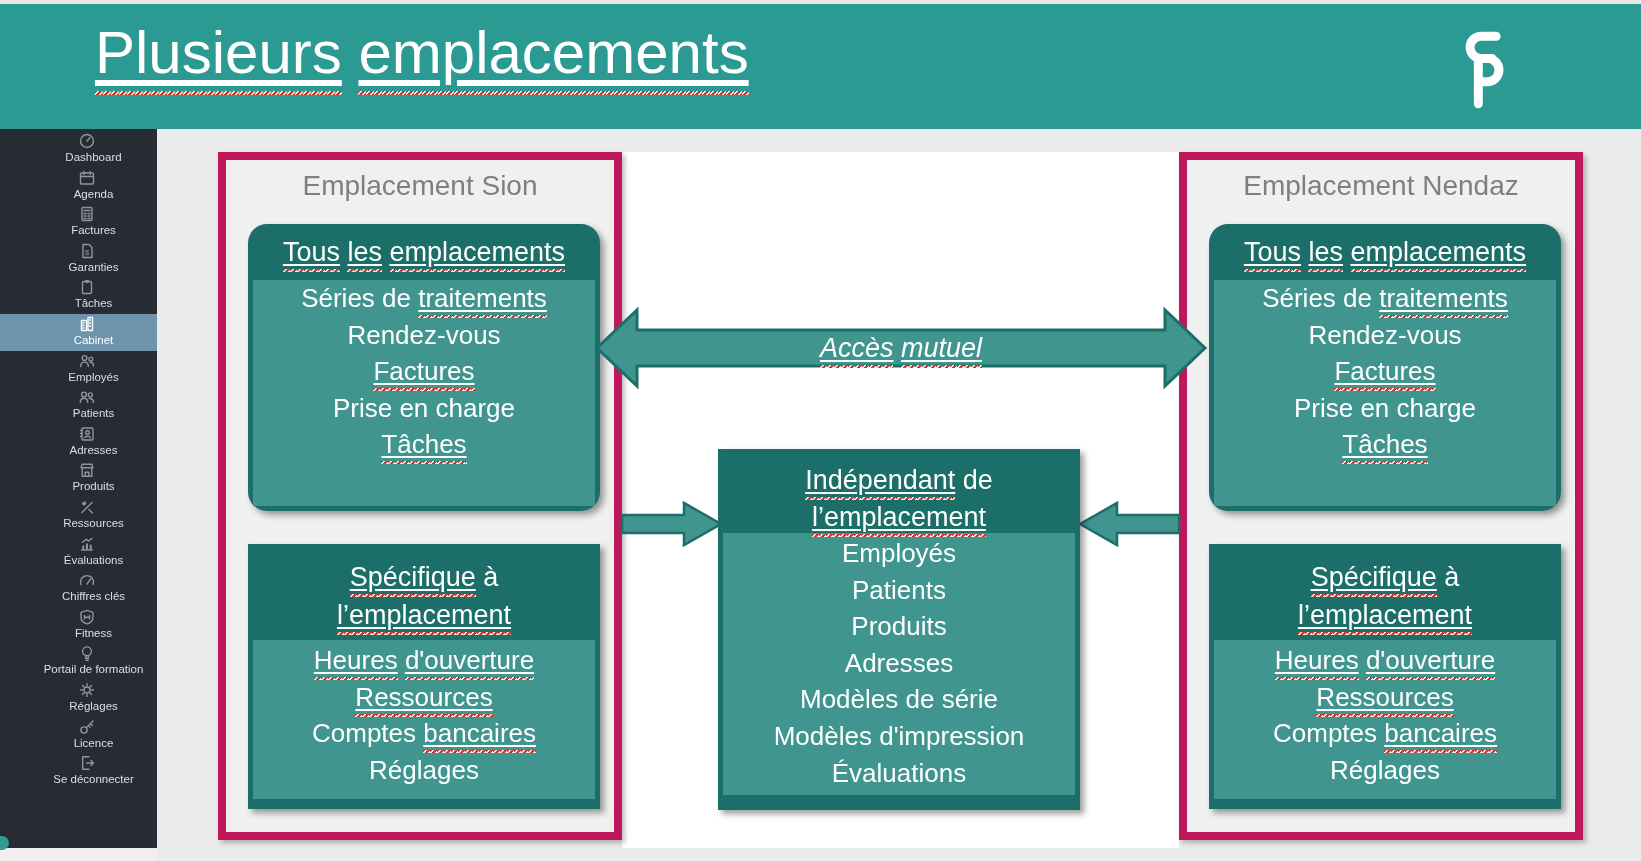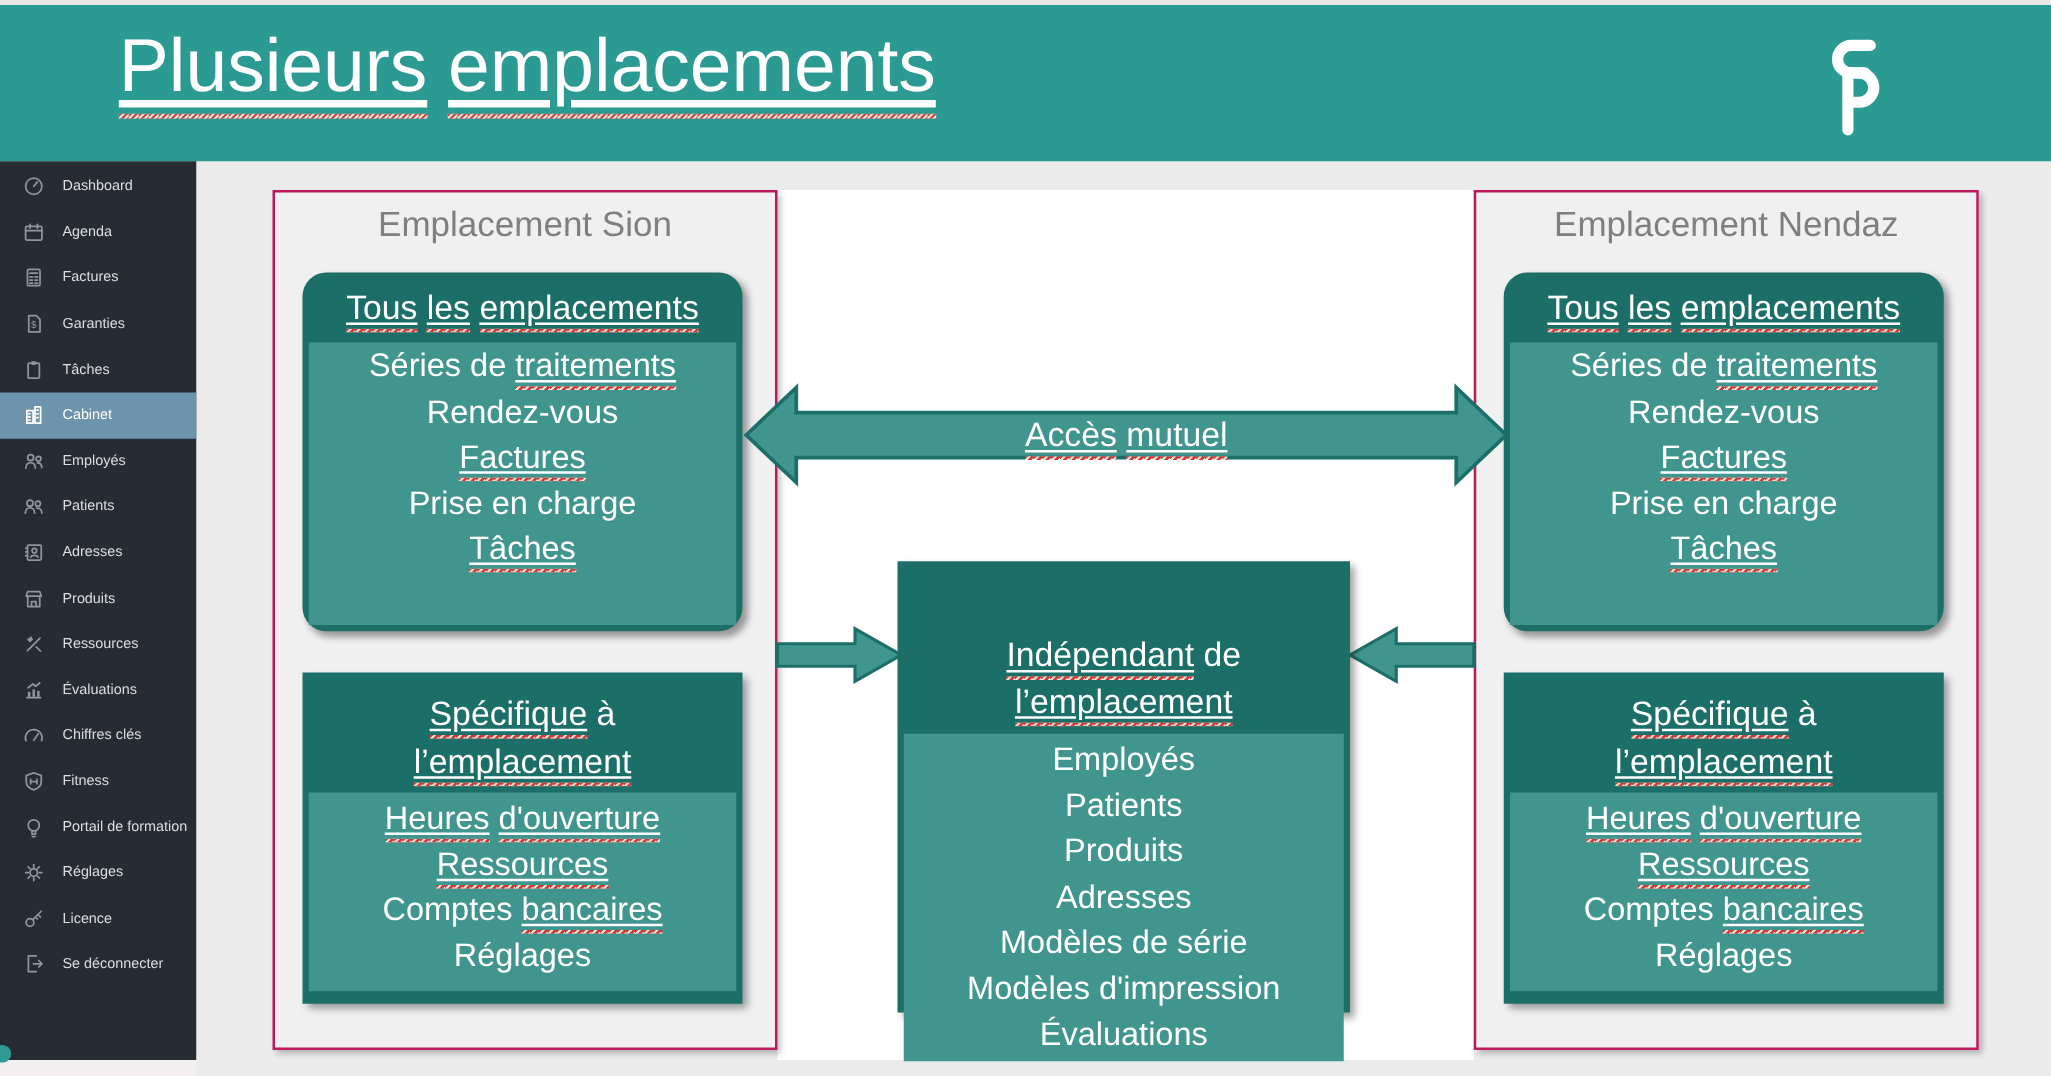--- a/index.html
+++ b/index.html
@@ -7,34 +7,34 @@
   .page{position:relative;width:1641px;height:861px;background:#ebebeb;overflow:hidden;}
 
   
   .top-strip{position:absolute;left:0;top:0;width:100%;height:4px;background:#e9e7e7;}
   .banner{position:absolute;left:0;top:4px;width:100%;height:125px;background:#2a9a93;}
   .title{position:absolute;left:95px;top:14px;margin:0;font-size:60px;font-weight:300;color:#ffffff;letter-spacing:0;white-space:nowrap;}
   .logo{position:absolute;left:1448px;top:18px;}
 
   
   .sidebar{position:absolute;left:0;top:129px;width:157px;height:719px;background:#272c34;padding-top:2px;box-sizing:border-box;}
-  .side-item{height:36.6px;display:flex;align-items:center;padding-left:17px;cursor:default;}
+  .side-item{height:36.6px;display:flex;align-items:center;padding-left:17px;cursor:default;flex-direction:column;}
   .side-item .icon{width:20px;height:18px;display:flex;align-items:center;justify-content:center;color:#8e959d;flex:0 0 20px;}
   .side-item .label{margin-left:13px;font-size:11.5px;color:#dcdfe2;white-space:nowrap;}
   .side-item.active{background:#6e93ac;}
   .side-item.active .icon{color:#ffffff;}
   .side-item.active .label{color:#ffffff;}
   .side-bottom{position:absolute;left:0;top:848px;width:157px;height:13px;background:#f1efef;}
   .scroll-nub{position:absolute;left:0;top:836px;width:9px;height:14px;background:#2f9a94;border-radius:0 7px 7px 0;}
 
   
   .white-band{position:absolute;left:622px;top:152px;width:557px;height:696px;background:#ffffff;}
 
   
-  .panel{position:absolute;top:152px;width:404px;height:688px;background:#f1f0f0;border:2px solid #be185d;box-sizing:border-box;box-shadow:3px 3px 5px rgba(0,0,0,.25);}
+  .panel{position:absolute;top:152px;width:404px;height:688px;background:#f1f0f0;border:8px solid #be185d;box-sizing:border-box;box-shadow:3px 3px 5px rgba(0,0,0,.25);}
   .panel-left{left:218px;}
   .panel-right{left:1179px;}
   .panel-title{position:absolute;left:0;top:10px;width:100%;text-align:center;font-size:28px;color:#7f7f7f;}
 
   
   .tbox{position:absolute;left:22px;width:352px;background:#1b6f68;padding:0 5px 5px;box-sizing:border-box;box-shadow:4px 4px 6px rgba(40,40,40,.45);}
   .tbox-top{top:64px;height:287px;border-radius:19px;}
   .tbox-bottom{top:384px;height:265px;}
   .box-head{color:#fff;text-align:center;font-size:27px;}
   .tbox-top .box-head{height:56px;}
@@ -42,28 +42,28 @@
   .tbox-bottom .box-head{height:96px;padding-top:0;}
   .tbox-bottom .box-head .row{height:38px;line-height:38px;font-size:27px;}
   .tbox-bottom .box-head .row:first-child{padding-top:14px;}
   .box-body{background:#40968f;color:#fff;text-align:center;overflow:visible;}
   .tbox-top .box-body{height:226px;}
   .tbox-bottom .box-body{height:159px;padding-top:2px;box-sizing:border-box;}
   .box-body .row{height:36.6px;line-height:36.6px;font-size:26px;white-space:nowrap;}
 
   
   .center-box{position:absolute;left:718px;top:449px;width:362px;height:361px;background:#1b6f68;padding:0 5px 5px;box-sizing:border-box;box-shadow:4px 4px 6px rgba(40,40,40,.45);}
-  .center-box .box-head{height:94px;margin-top:44px;}
+  .center-box .box-head{height:84px;}
   .center-box .box-head .row{height:37px;line-height:37px;}
   .center-box .box-head .row:first-child{padding-top:13px;}
   .center-box .box-body{height:262px;padding-top:2px;box-sizing:border-box;}
 
   
   .arrow-svg{position:absolute;}
-  .mutual-label{position:absolute;left:591px;top:306px;width:620px;height:84px;line-height:84px;text-align:center;color:#fff;font-size:27px;}
+  .mutual-label{position:absolute;left:591px;top:306px;width:620px;height:84px;line-height:84px;text-align:center;color:#fff;font-size:27px;font-style:italic;}
   .flip{transform:scaleX(-1);}
 
   
   .usq{text-decoration:underline;text-underline-offset:3px;padding-bottom:5px;
        background:repeating-linear-gradient(135deg,#cf3a30 0 2px,rgba(255,255,255,.85) 2px 3.5px) left bottom / 7px 3px repeat-x;}
   .title .usq{text-underline-offset:7px;padding-bottom:9px;background-size:8px 4px;}
 </style>
 </head>
 <body>
 

